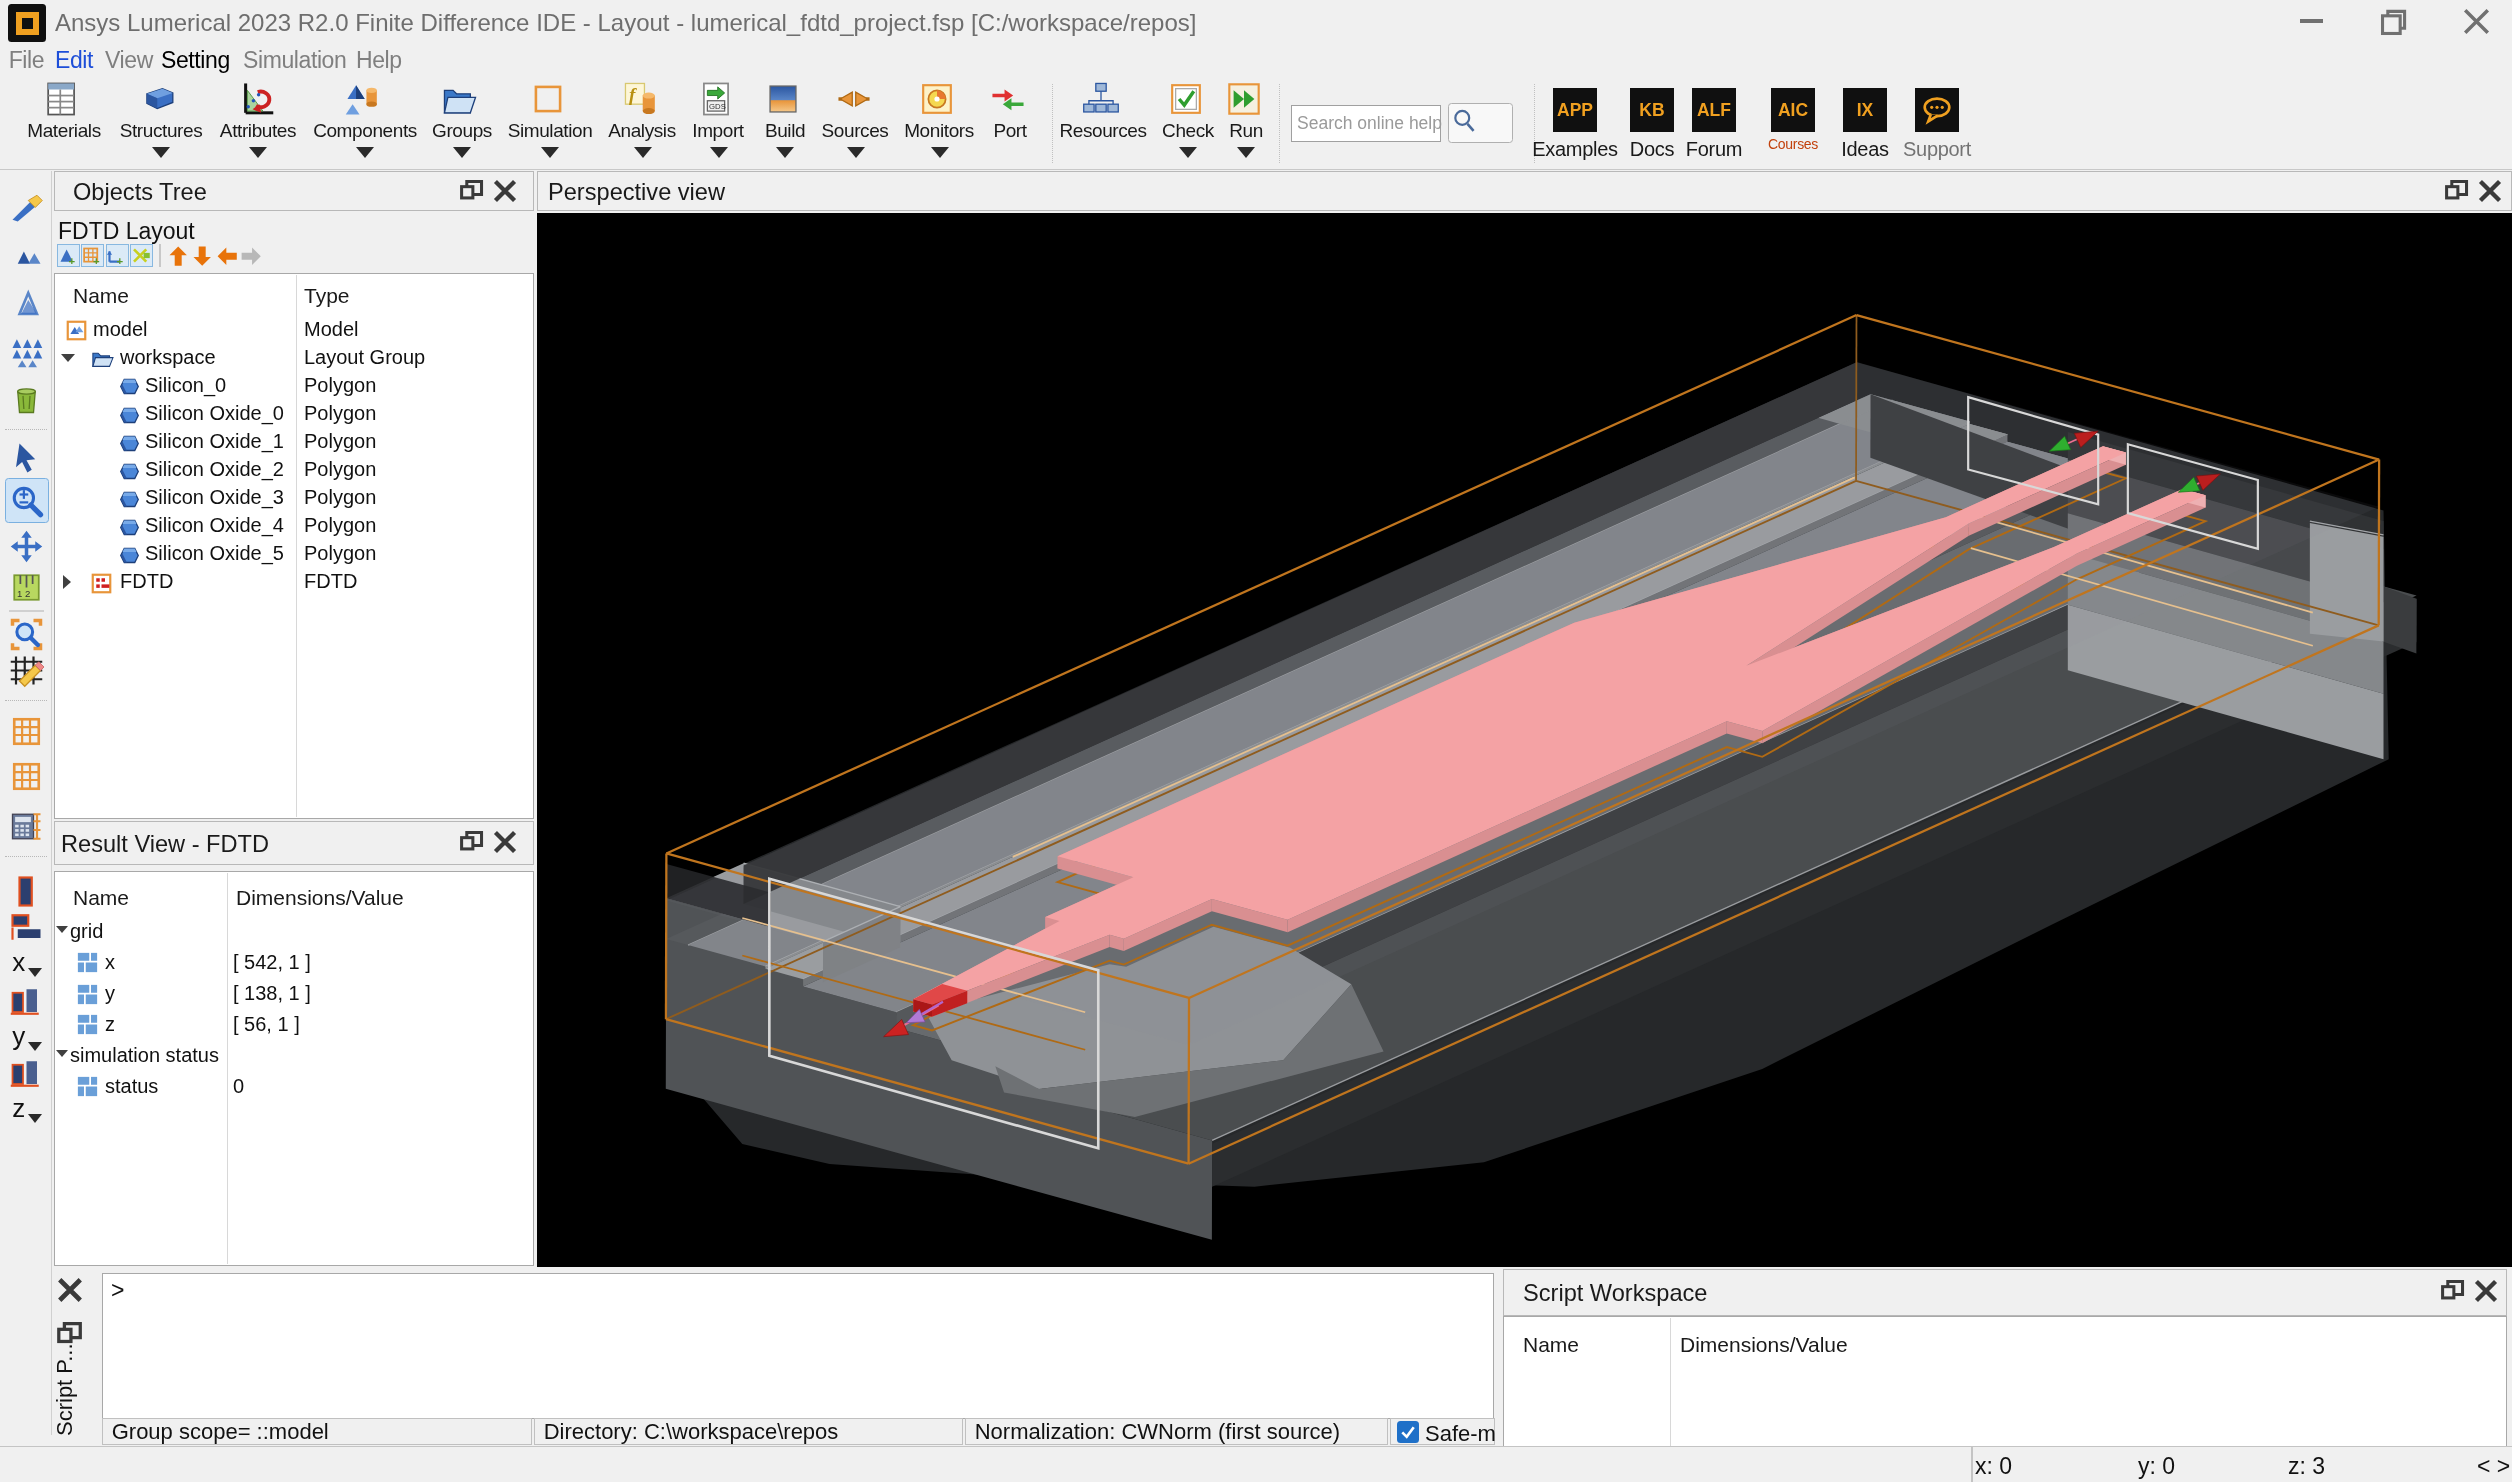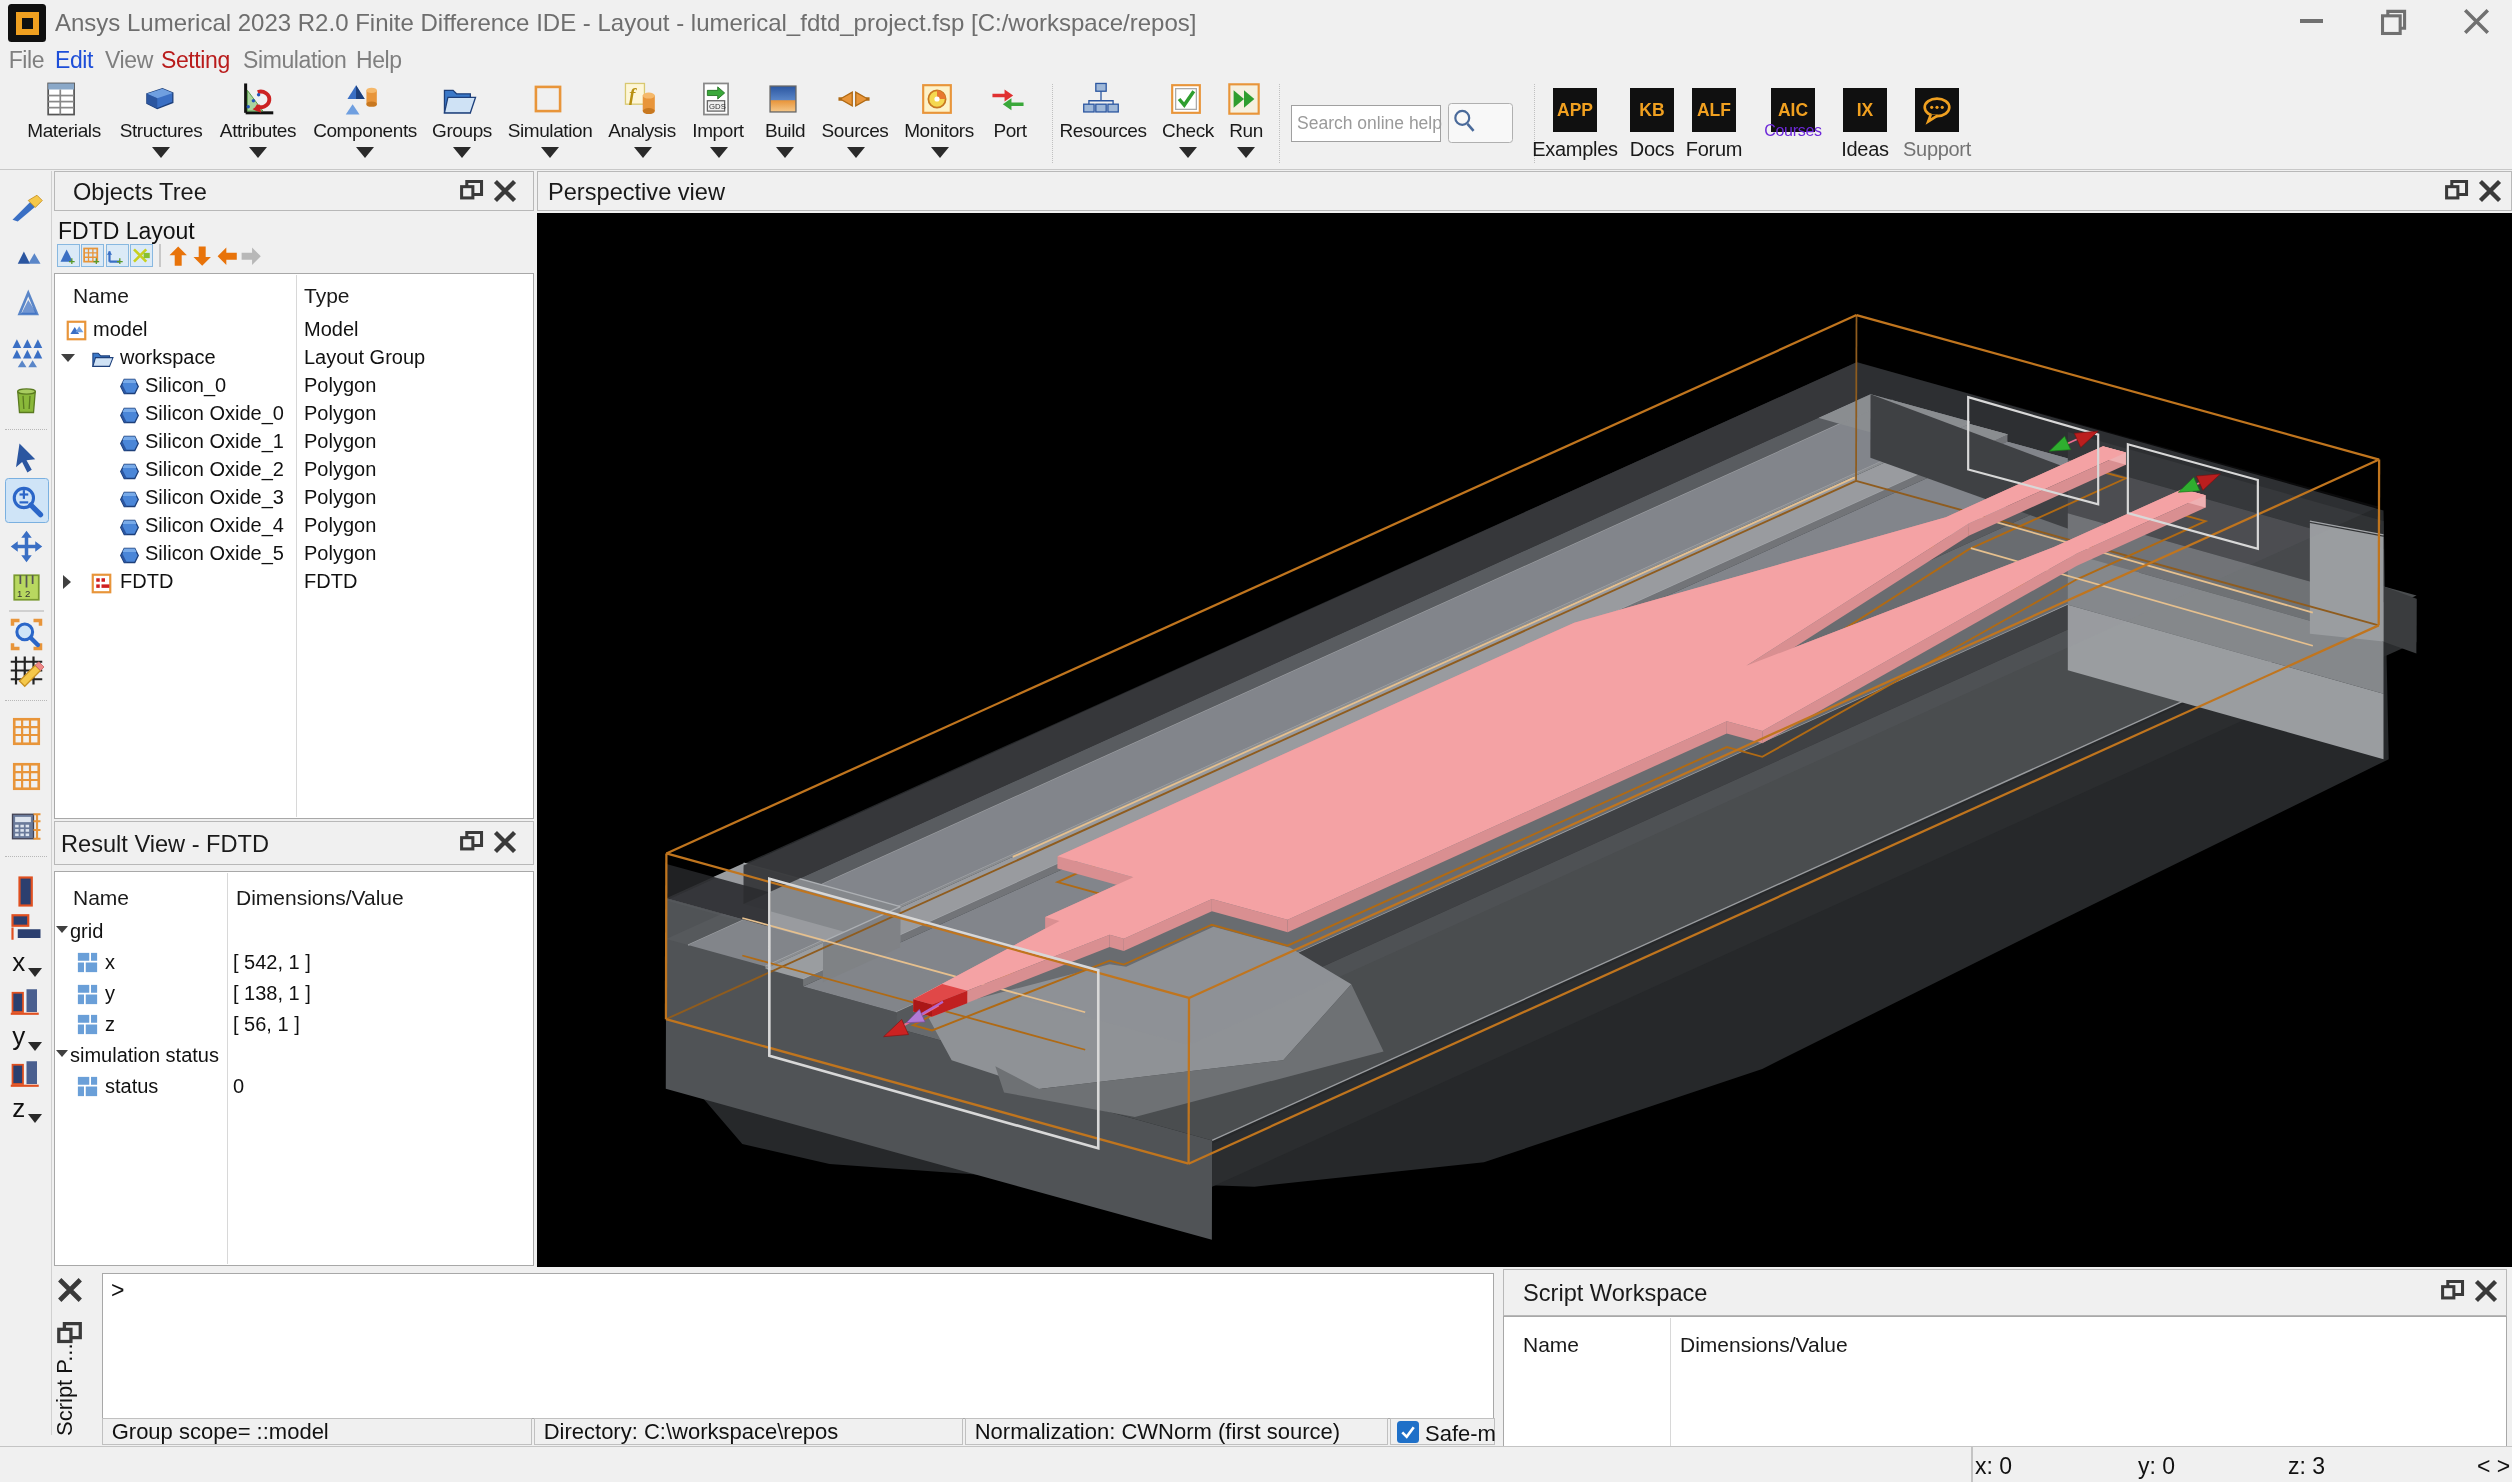--- a/index.html
+++ b/index.html
@@ -19,21 +19,21 @@
 <div class="abs" style="left:2379px;top:7px"><svg width="30" height="30" viewBox="0 0 34 34" style="">
       <rect x="4" y="10" width="20" height="20" fill="none" stroke="#707070" stroke-width="3.5"></rect>
       <path d="M10 10 L10 5 L29 5 L29 24 L24 24" fill="none" stroke="#707070" stroke-width="3.5"></path>
     </svg></div>
 <div class="abs" style="left:2460px;top:5.2px"><svg width="33" height="33" viewBox="0 0 38 38" style="">
       <path d="M6 6 L32 32 M32 6 L6 32" stroke="#707070" stroke-width="4"></path>
     </svg></div>
 <div class="abs" style="left:8.7px;top:47px;font-size:23px;color:#7f7f7f;letter-spacing:-0.4px">File</div>
 <div class="abs" style="left:55px;top:47px;font-size:23px;color:#1d4ed8;letter-spacing:-0.4px">Edit</div>
 <div class="abs" style="left:105px;top:47px;font-size:23px;color:#7f7f7f;letter-spacing:-0.4px">View</div>
-<div class="abs" style="left:161px;top:47px;font-size:23px;color:#b91c1c;letter-spacing:-0.4px">Setting</div>
+<div class="abs" style="left:161px;top:47px;font-size:23px;color:#000000;letter-spacing:-0.4px">Setting</div>
 <div class="abs" style="left:243px;top:47px;font-size:23px;color:#7f7f7f;letter-spacing:-0.4px">Simulation</div>
 <div class="abs" style="left:356px;top:47px;font-size:23px;color:#7f7f7f;letter-spacing:-0.4px">Help</div>
 <div class="abs" style="left:0;top:77px;width:2512px;height:93px;background:#f0f0f0;border-bottom:1.7px solid #c8c8c8"></div>
 <div class="abs" style="left:1052px;top:84px;width:0;height:79px;border-left:1.7px dotted #c0c0c0"></div>
 <div class="abs" style="left:1279px;top:84px;width:0;height:79px;border-left:1.7px dotted #c0c0c0"></div>
 <div class="abs" style="left:1534px;top:84px;width:0;height:79px;border-left:1.7px dotted #c0c0c0"></div>
 <div class="abs" style="left:43px;top:80px;width:42px;height:42px"><svg width="38" height="38" viewBox="0 0 44 44" style="">
       <rect x="6" y="4" width="30" height="36" fill="#fff" stroke="#555" stroke-width="2"></rect>
       <rect x="6" y="4" width="30" height="7" fill="#8aa8c8"></rect>
       <line x1="6" y1="18" x2="36" y2="18" stroke="#888" stroke-width="2"></line>
@@ -161,21 +161,21 @@
       <circle cx="15" cy="16" r="8" fill="none" stroke="#4a6a9a" stroke-width="2.5"></circle>
       <line x1="21" y1="23" x2="28" y2="31" stroke="#4a6a9a" stroke-width="3"></line>
     </svg></div>
 <div class="abs" style="left:1553px;top:88px;width:44px;height:44px;background:#101010;color:#f0a020;font-weight:bold;font-size:17.5px;text-align:center;line-height:44px">APP</div>
 <div class="abs" style="left:1575px;top:138px;transform:translateX(-50%);font-size:20px;color:#1a1a1a;letter-spacing:-0.3px">Examples</div>
 <div class="abs" style="left:1630px;top:88px;width:44px;height:44px;background:#101010;color:#f0a020;font-weight:bold;font-size:17.5px;text-align:center;line-height:44px">KB</div>
 <div class="abs" style="left:1652px;top:138px;transform:translateX(-50%);font-size:20px;color:#1a1a1a;letter-spacing:-0.3px">Docs</div>
 <div class="abs" style="left:1692px;top:88px;width:44px;height:44px;background:#101010;color:#f0a020;font-weight:bold;font-size:17.5px;text-align:center;line-height:44px">ALF</div>
 <div class="abs" style="left:1714px;top:138px;transform:translateX(-50%);font-size:20px;color:#1a1a1a;letter-spacing:-0.3px">Forum</div>
 <div class="abs" style="left:1771px;top:88px;width:44px;height:44px;background:#101010;color:#f0a020;font-weight:bold;font-size:17.5px;text-align:center;line-height:44px">AIC</div>
-<div class="abs" style="left:1793px;top:122px;transform:translateX(-50%);font-size:16px;color:#6d28d9;letter-spacing:-0.3px">Courses</div>
+<div class="abs" style="left:1793px;top:136px;transform:translateX(-50%);font-size:14px;color:#c2410c;letter-spacing:-0.3px">Courses</div>
 <div class="abs" style="left:1843px;top:88px;width:44px;height:44px;background:#101010;color:#f0a020;font-weight:bold;font-size:17.5px;text-align:center;line-height:44px">IX</div>
 <div class="abs" style="left:1865px;top:138px;transform:translateX(-50%);font-size:20px;color:#1a1a1a;letter-spacing:-0.3px">Ideas</div>
 <div class="abs" style="left:1915px;top:88px;width:44px;height:44px"><svg width="44" height="44" viewBox="0 0 50 50" style="">
       <rect x="0" y="0" width="50" height="50" fill="#101010"></rect>
       <ellipse cx="25" cy="22" rx="14" ry="10" fill="none" stroke="#f0a020" stroke-width="3"></ellipse>
       <path d="M18 30 L15 38 L26 31" fill="#101010" stroke="#f0a020" stroke-width="3"></path>
       <circle cx="19" cy="22" r="1.8" fill="#f0a020"></circle>
       <circle cx="25" cy="22" r="1.8" fill="#f0a020"></circle>
       <circle cx="31" cy="22" r="1.8" fill="#f0a020"></circle>
     </svg></div>

